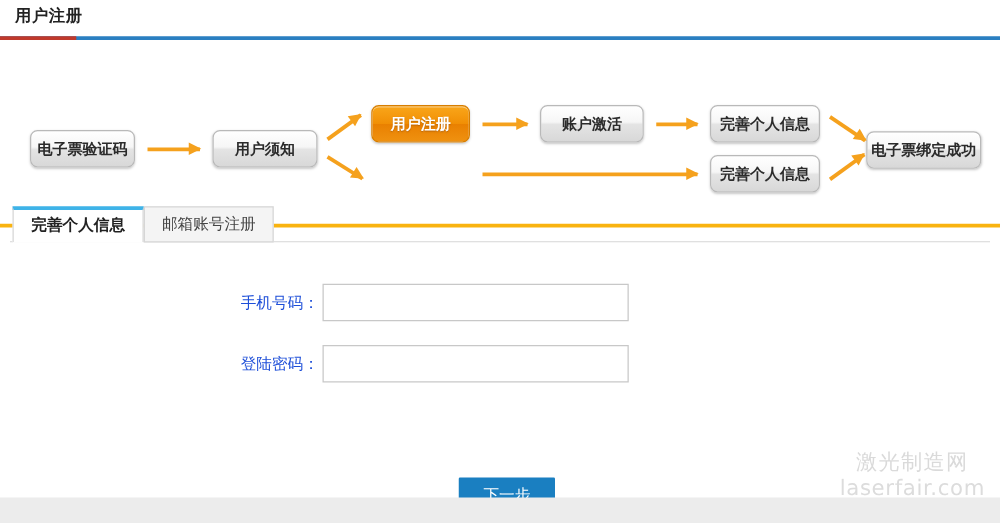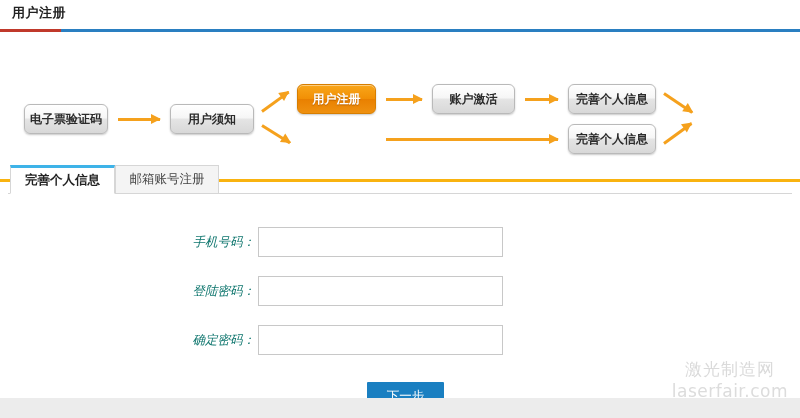--- a/index.html
+++ b/index.html
@@ -179,23 +179,22 @@
     left: 0;
     width: 520px;
     height: 30px;
   }
   .field-label {
     position: absolute;
     right: 265px;
     top: 0;
     line-height: 30px;
     font-size: 12.5px;
-    color: #0f766e;
+    color: #1d4ed8;
     white-space: nowrap;
-    font-style: italic;
   }
   .field-input {
     position: absolute;
     left: 258px;
     top: 0;
     box-sizing: border-box;
     width: 245px;
     height: 30px;
     border: 1px solid #c8c8c8;
     background: #fff;
@@ -294,20 +293,23 @@
   </div>
 
   <div class="node" style="left:568px; top:54px; width:88px;">
     <span>完善个人信息</span>
   </div>
 
   <div class="node" style="left:568px; top:94px; width:88px;">
     <span>完善个人信息</span>
   </div>
 
+  <div class="node" style="left:693px; top:75px; width:92px;">
+    <span>电子票绑定成功</span>
+  </div>
 
   <div class="arrow-h" style="left:118px; top:88px; width:42px;"></div>
 
   <div class="arrow-d" style="left:262px; top:80px; width:33px; transform:rotate(-36deg);"></div>
 
   <div class="arrow-d" style="left:262px; top:94px; width:33px; transform:rotate(32deg);"></div>
 
   <div class="arrow-h" style="left:386px; top:68px; width:36px;"></div>
 
   <div class="arrow-h" style="left:386px; top:108px; width:172px;"></div>
@@ -336,24 +338,20 @@
   <div class="field-row" style="top:33px;">
     <label class="field-label">手机号码：</label>
     <input class="field-input" type="text" value="" style="">
   </div>
 
   <div class="field-row" style="top:82px;">
     <label class="field-label">登陆密码：</label>
     <input class="field-input" type="password" value="" style="">
   </div>
 
-  <div class="field-row" style="top:131px;">
-    <label class="field-label">确定密码：</label>
-    <input class="field-input" type="password" value="" style="">
-  </div>
 </div>
 
 <div class="submit-row">
   <button class="submit-btn">下一步</button>
 </div>
 
 <div class="footer-strip"></div>
 
 <div class="watermark">
   <div class="watermark-cn">激光制造网</div>

